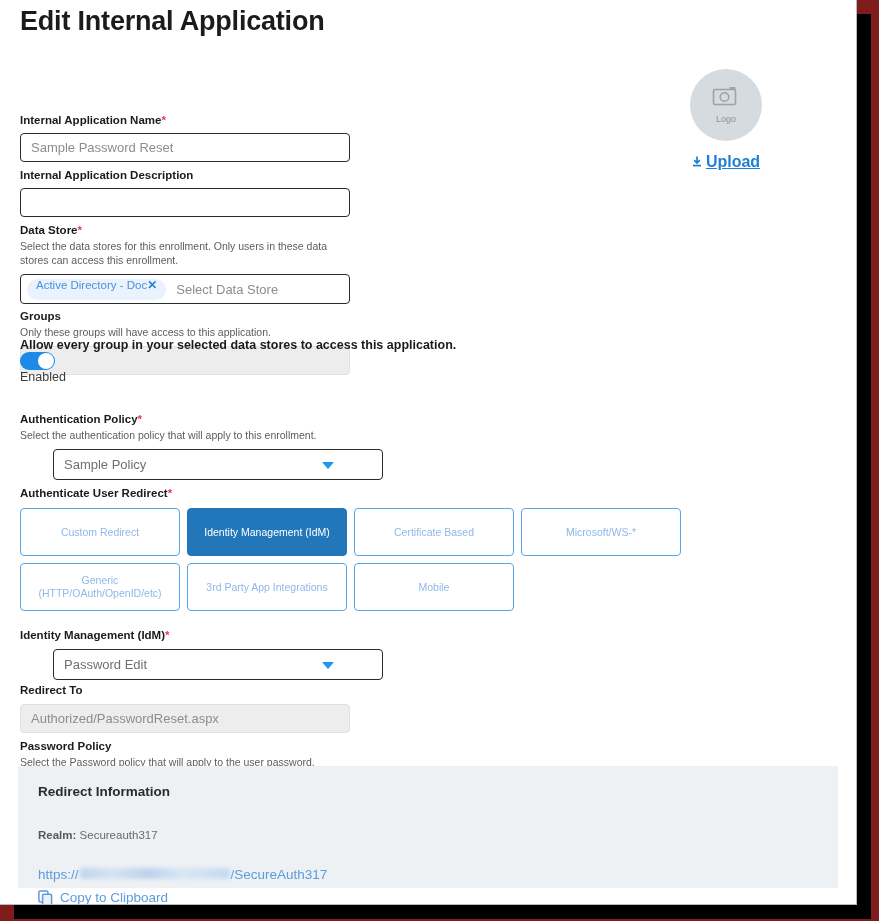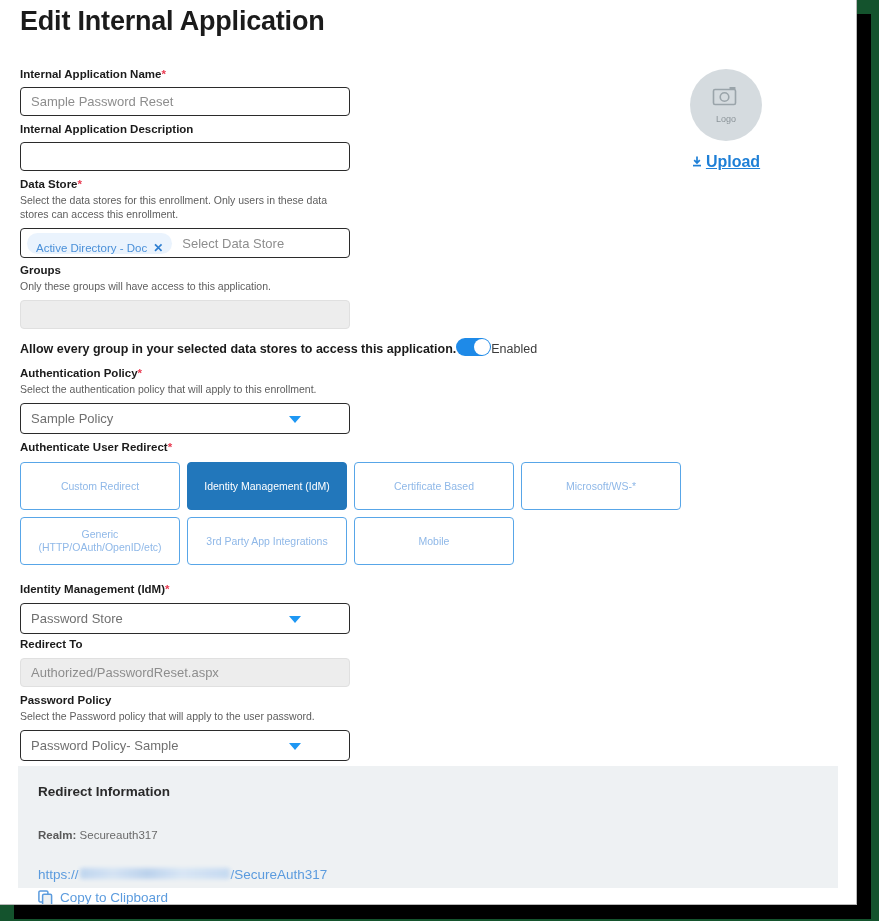--- a/index.html
+++ b/index.html
@@ -6,21 +6,21 @@
     margin: 0;
     padding: 0;
     background: #ffffff;
     font-family: "Liberation Sans", sans-serif;
   }
   #screen {
     position: relative;
     width: 879px;
     height: 921px;
     overflow: hidden;
-    background: #14532d;
+    background: #7f1d1d;
   }
   
   .page-card {
     position: absolute;
     left: 0px;
     top: 0px;
     width: 857px;
     height: 905px;
     background: #ffffff;
     border: 1px solid #b9b9b9;
@@ -47,20 +47,21 @@
     color: #1b1b1b;
     letter-spacing: -0.2px;
   }
 
   
   .field-label {
     font-size: 11.5px;
     font-weight: bold;
     color: #1b1b1b;
     line-height: 14px;
+    margin-top: 46px;
   }
   .req {
     color: #e8384f;
     font-weight: bold;
     font-size: 11.5px;
   }
   .helper {
     font-size: 10.5px;
     color: #5d5d5d;
     line-height: 14px;
@@ -84,20 +85,21 @@
   .text-input::placeholder { color: #8d8d8d; }
   .text-input.disabled {
     background: #ededed;
     border: 1px solid #e0e0e0;
     color: #b4b4b4;
   }
   .select-wrap {
     position: relative;
     width: 293px;
     height: 31px;
+    margin-left: 33px;
   }
   .select-box {
     box-sizing: border-box;
     width: 330px;
     height: 31px;
     border: 1px solid #2b2b2b;
     border-radius: 4px;
     background: #ffffff;
     font-size: 13px;
     color: #707070;
@@ -125,22 +127,21 @@
     height: 30px;
     border: 1px solid #2b2b2b;
     border-radius: 4px;
     background: #fff;
     display: flex;
     align-items: center;
     padding: 0 6px;
   }
   .chip {
     display: inline-flex;
-    align-items: flex-end;
-    gap: 6px;
+    align-items: flex-start;
     height: 21px;
     padding: 0 9px;
     border-radius: 11px;
     background: #eaf3fd;
     color: #4a90d9;
     font-size: 11.5px;
     white-space: nowrap;
   }
   .chip-x {
     font-size: 12px;
@@ -150,21 +151,22 @@
   }
   .chip-placeholder {
     margin-left: 10px;
     font-size: 13px;
     color: #8d8d8d;
   }
 
   
   .toggle-row {
     display: flex;
-    align-items: flex-end;
+    align-items: flex-start;
+    flex-direction: column;
   }
   .toggle-label {
     font-size: 12.5px;
     font-weight: bold;
     color: #1b1b1b;
   }
   .switch {
     width: 35px;
     height: 18px;
     border-radius: 9px;
@@ -381,21 +383,21 @@
           <div class="tile">Generic (HTTP/OAuth/OpenID/etc)</div>
           <div class="tile">3rd Party App Integrations</div>
           <div class="tile">Mobile</div>
           <div class="tile-spacer"></div>
         </div>
       </div>
 
       <div style="position:absolute; left:20px; top:582px;">
         <div class="field-label"><span>Identity Management (IdM)</span><span class="req">*</span></div>
         <div class="select-wrap" style="margin-top:7px;">
-          <div class="select-box">Password Store</div>
+          <div class="select-box">Password Edit</div>
           <span class="caret"></span>
         </div>
       </div>
 
       <div style="position:absolute; left:20px; top:637px;">
         <div class="field-label">Redirect To</div>
         <input class="text-input disabled" style="margin-top: 7px;" disabled="" placeholder="Authorized/PasswordReset.aspx">
       </div>
 
       <div style="position:absolute; left:20px; top:693px;">

